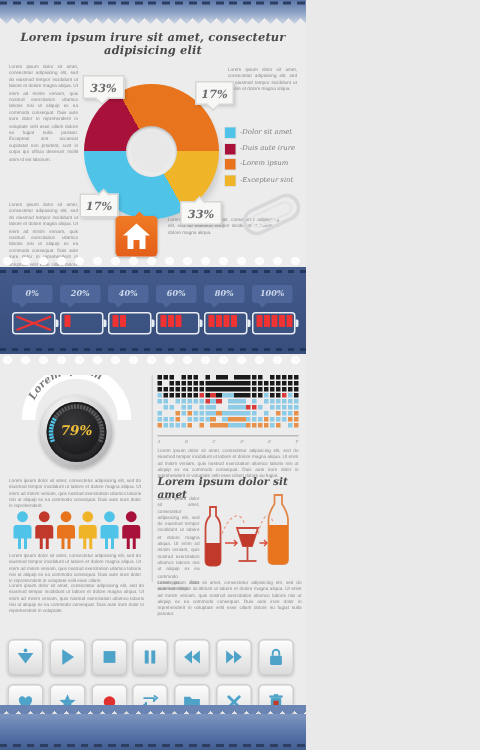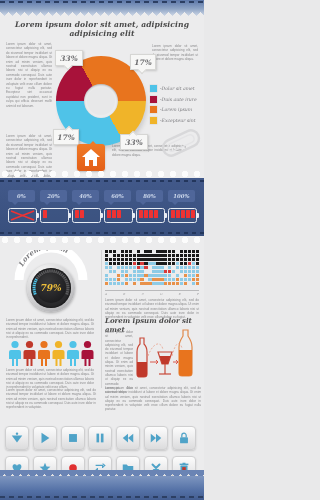--- a/index.html
+++ b/index.html
@@ -182,21 +182,21 @@
 
 <div class="page">
 
   <div class="topband">
     <div class="dash"></div>
   </div>
   <div class="zig-top2"></div>
 
   <div class="sec1">
 
-    <div class="maintitle">Lorem ipsum dolor sit amet, adipisicing adipisicing elit</div>
+    <div class="maintitle">Lorem ipsum irure sit amet, consectetur adipisicing elit</div>
 
     <div class="lorem-col col-left">Lorem ipsum dolor sit amet, consectetur adipisicing elit, sed do eiusmod tempor incididunt ut labore et dolore magna aliqua. Ut enim ad minim veniam, quis nostrud exercitation ullamco laboris nisi ut aliquip ex ea commodo consequat. Duis aute irure dolor in reprehenderit in voluptate velit esse cillum dolore eu fugiat nulla pariatur. Excepteur sint occaecat cupidatat non proident, sunt in culpa qui officia deserunt mollit anim id est laborum.</div>
     <div class="lorem-col col-right">Lorem ipsum dolor sit amet, consectetur adipisicing elit, sed do eiusmod tempor incididunt ut labore et dolore magna aliqua.</div>
     <div class="lorem-col col-bl">Lorem ipsum dolor sit amet, consectetur adipisicing elit, sed do eiusmod tempor incididunt ut labore et dolore magna aliqua. Ut enim ad minim veniam, quis nostrud exercitation ullamco laboris nisi ut aliquip ex ea commodo consequat. Duis aute irure dolor in reprehenderit in voluptate velit esse cillum dolore eu fugiat nulla pariatur.</div>
     <div class="lorem-col col-mid">Lorem ipsum dolor sit amet, consectetur adipisicing elit, sed do eiusmod tempor incididunt ut labore et dolore magna aliqua.</div>
 
     <div class="donutwrap">
       <div class="donut-shadow"></div>
       <div class="donut" id="donut" style="--c1: #4FC3E8; --c2: #A8123A; --c3: #E8741E; --c4: #F0B429;"></div>
       <div class="donut-hole"></div>

